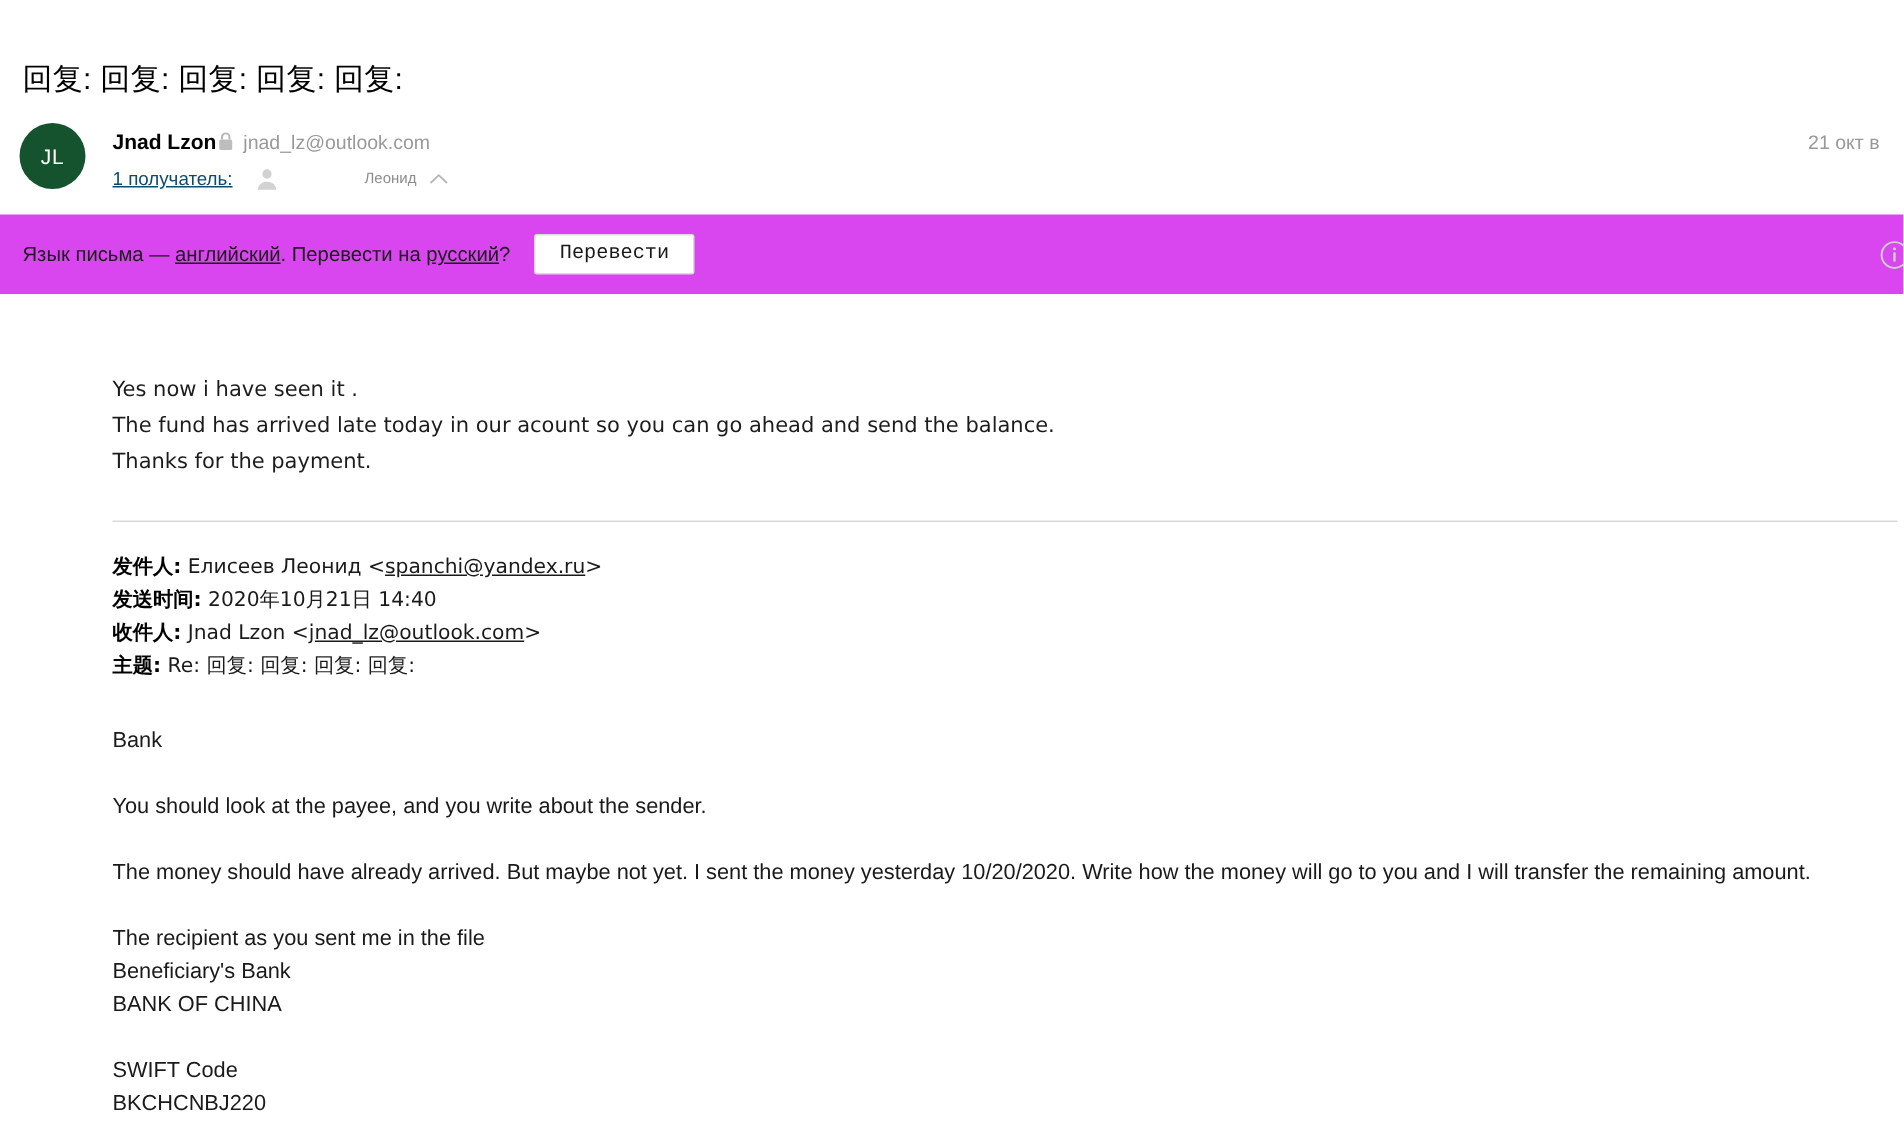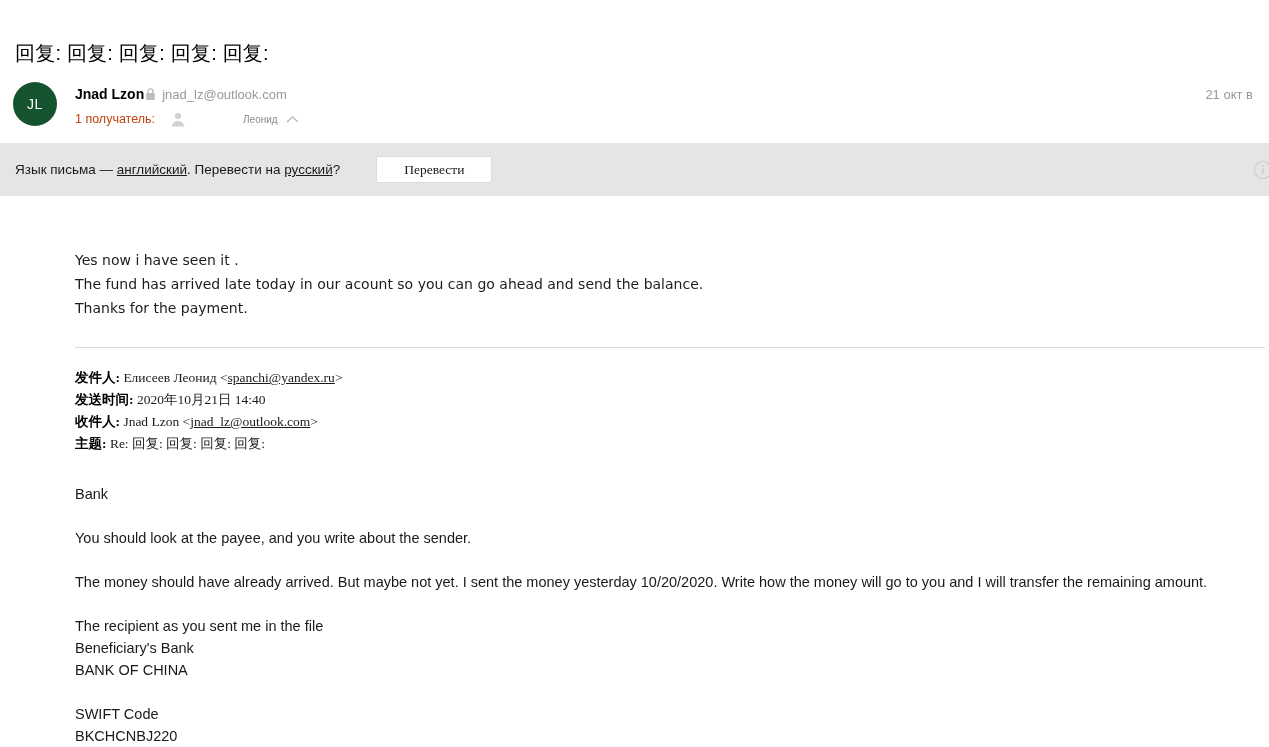--- a/index.html
+++ b/index.html
@@ -83,22 +83,23 @@
   }
   .sender-row-2 {
     display: flex;
     align-items: center;
     height: 20px;
     margin-top: 6px;
     white-space: nowrap;
   }
   .recipients-label {
     font-size: 12.5px;
-    color: #c2410c;
+    color: #0c4a6e;
     margin-right: 14px;
+    text-decoration: underline;
   }
   .recipient-avatar {
     width: 18px;
     height: 18px;
     display: inline-flex;
     align-items: center;
     justify-content: center;
     margin-right: 56px;
     color: #cccccc;
   }
@@ -122,44 +123,44 @@
     padding-right: 16px;
   }
 
   
   .translate-banner {
     position: absolute;
     left: 0;
     top: 143px;
     width: 1269px;
     height: 53px;
-    background: #e5e5e5;
+    background: #d946ef;
     display: flex;
     align-items: center;
   }
   .translate-text {
     margin-left: 15px;
     font-size: 13.5px;
     color: #1a1a1a;
     white-space: nowrap;
   }
   .translate-text .lang-link {
     color: #1a1a1a;
     text-decoration: underline;
     cursor: pointer;
   }
   .translate-btn {
-    margin-left: 36px;
+    margin-left: 16px;
     background: #ffffff;
     border: 1px solid #dcdcdc;
     border-radius: 2px;
-    font-family: Liberation Serif, serif;
+    font-family: Liberation Mono, monospace;
     font-size: 13.5px;
     color: #1a1a1a;
-    padding: 6px 27px;
+    padding: 6px 16px;
     cursor: pointer;
     line-height: 1;
   }
   .info-icon {
     position: absolute;
     right: -4px;
     top: 17px;
     color: #cfcfcf;
   }
 
@@ -189,21 +190,20 @@
   
   .quoted-headers {
     margin-top: 19px;
     font-size: 13.5px;
     line-height: 22px;
     color: #1a1a1a;
     font-family: "DejaVu Sans", sans-serif;
   }
   .quoted-headers .qh-row {
     white-space: nowrap;
-    font-family: Liberation Serif, serif;
   }
   .quoted-headers .qh-key {
     font-weight: bold;
     color: #000000;
   }
   .quoted-headers a,
   .quoted-headers .addr-link {
     color: #1a1a1a;
     text-decoration: underline;
   }

